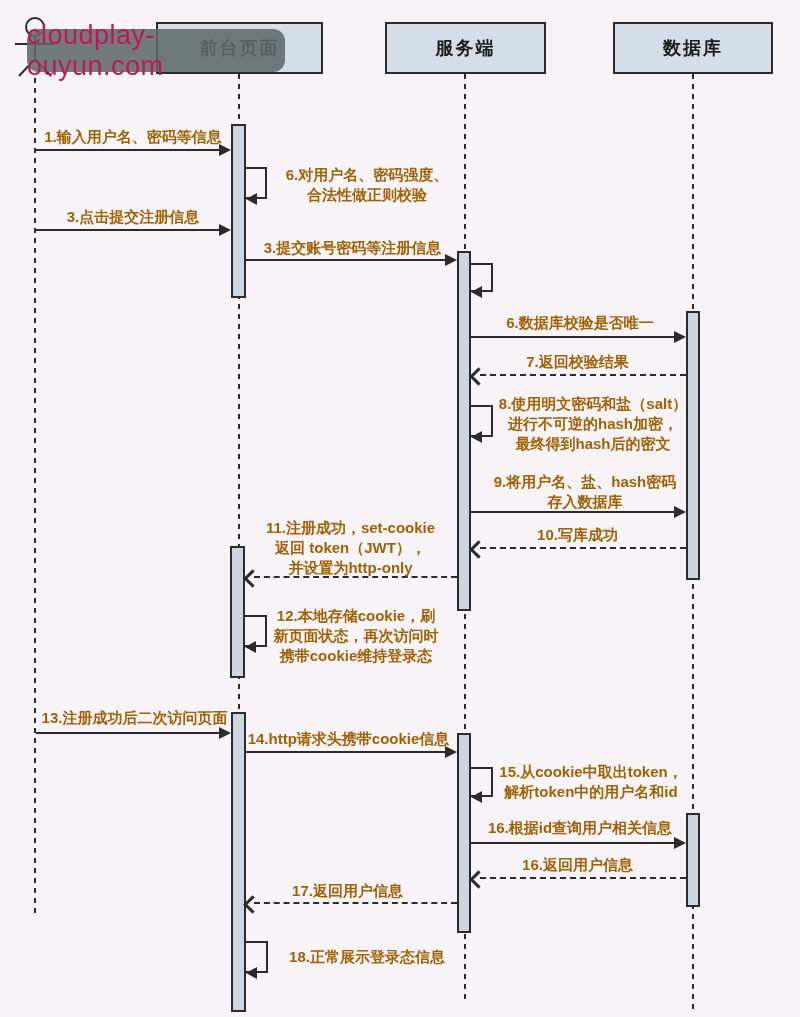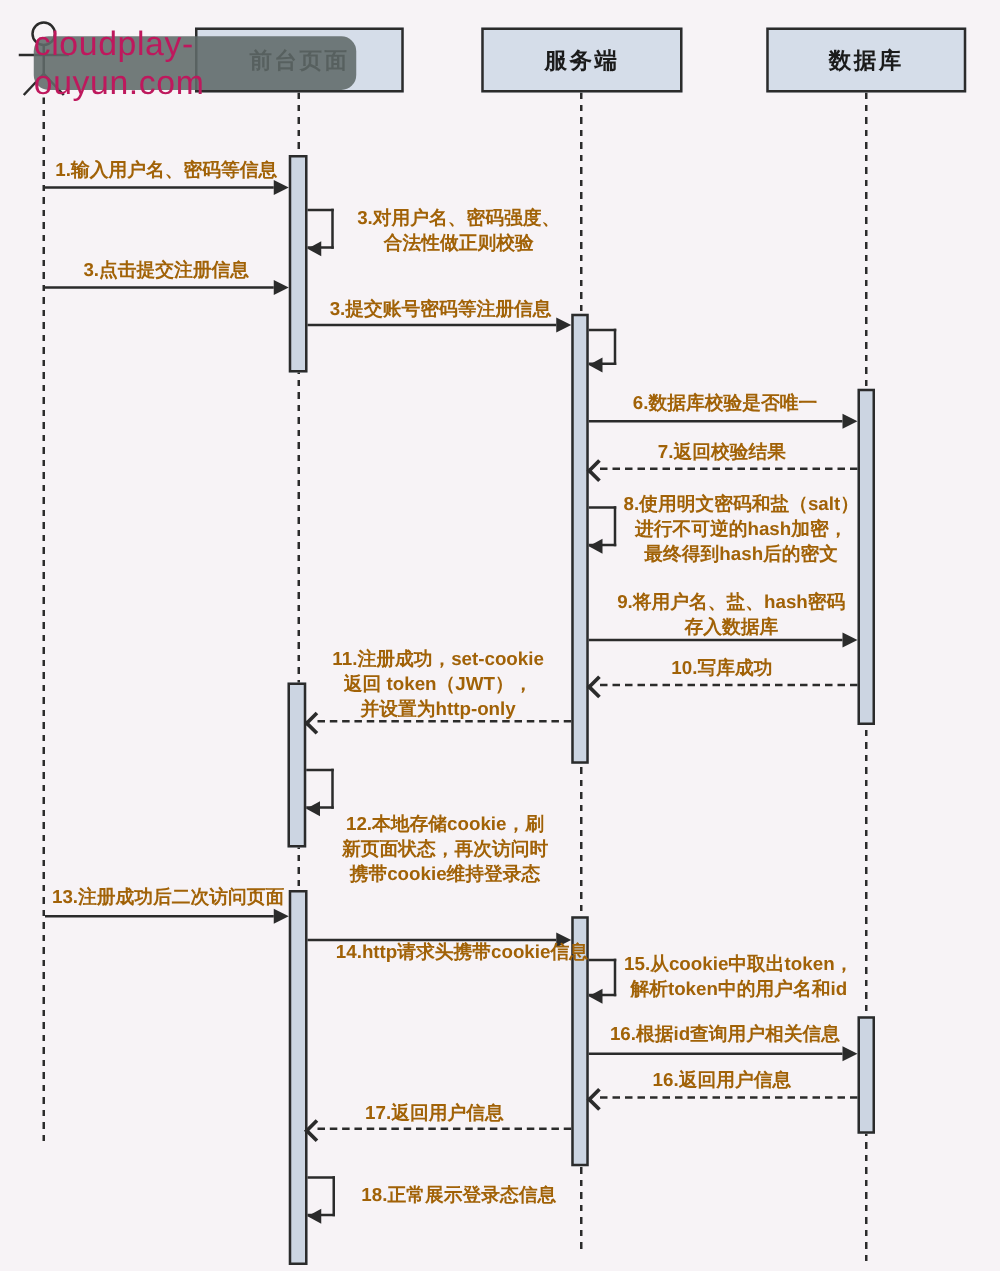--- a/index.html
+++ b/index.html
@@ -67,21 +67,21 @@
   <div class="bar" style="left:457px;top:733px;width:14px;height:200px;"></div>
   <div class="bar" style="left:686px;top:311px;width:14px;height:269px;"></div>
   <div class="bar" style="left:686px;top:813px;width:14px;height:94px;"></div>
 
   <div class="lbl" style="left:35px;width:196px;top:127px;">1.输入用户名、密码等信息</div>
   <div class="sline" style="left:36px;width:183px;top:149px;"></div>
   <div class="tri" style="left:219px;top:144px;"></div>
 
   <div class="loop" style="left:246px;top:167px;width:21px;height:32px;"></div>
   <div class="tril" style="left:246px;top:193px;"></div>
-  <div class="lbl" style="left:272px;width:190px;top:165px;">3.对用户名、密码强度、
+  <div class="lbl" style="left:272px;width:190px;top:165px;">6.对用户名、密码强度、
 合法性做正则校验</div>
 
   <div class="lbl" style="left:35px;width:196px;top:207px;">3.点击提交注册信息</div>
   <div class="sline" style="left:36px;width:183px;top:229px;"></div>
   <div class="tri" style="left:219px;top:224px;"></div>
 
   <div class="lbl" style="left:250px;width:205px;top:238px;">3.提交账号密码等注册信息</div>
   <div class="sline" style="left:246px;width:199px;top:259px;"></div>
   <div class="tri" style="left:445px;top:254px;"></div>
 
@@ -112,29 +112,29 @@
   <div class="chev" style="left:472px;top:543px;"></div>
 
   <div class="lbl" style="left:258px;width:185px;top:518px;">11.注册成功，set-cookie
 返回 token（JWT），
 并设置为http-only</div>
   <div class="dline" style="left:254px;width:203px;top:576px;"></div>
   <div class="chev" style="left:246px;top:572px;"></div>
 
   <div class="loop" style="left:245px;top:615px;width:22px;height:32px;"></div>
   <div class="tril" style="left:245px;top:641px;"></div>
-  <div class="lbl" style="left:262px;width:188px;top:606px;margin-top:44px;">12.本地存储cookie，刷
+  <div class="lbl" style="left:262px;width:188px;top:606px;">12.本地存储cookie，刷
 新页面状态，再次访问时
 携带cookie维持登录态</div>
 
   <div class="lbl" style="left:38px;width:193px;top:708px;">13.注册成功后二次访问页面</div>
   <div class="sline" style="left:36px;width:183px;top:732px;"></div>
   <div class="tri" style="left:219px;top:727px;"></div>
 
-  <div class="lbl" style="left:267px;width:205px;top:729px;margin-top:23px;">14.http请求头携带cookie信息</div>
+  <div class="lbl" style="left:246px;width:205px;top:729px;">14.http请求头携带cookie信息</div>
   <div class="sline" style="left:246px;width:199px;top:751px;"></div>
   <div class="tri" style="left:445px;top:746px;"></div>
 
   <div class="loop" style="left:471px;top:767px;width:22px;height:30px;"></div>
   <div class="tril" style="left:471px;top:791px;"></div>
   <div class="lbl" style="left:492px;width:198px;top:762px;">15.从cookie中取出token，
 解析token中的用户名和id</div>
 
   <div class="lbl" style="left:478px;width:204px;top:818px;">16.根据id查询用户相关信息</div>
   <div class="sline" style="left:471px;width:203px;top:842px;"></div>

